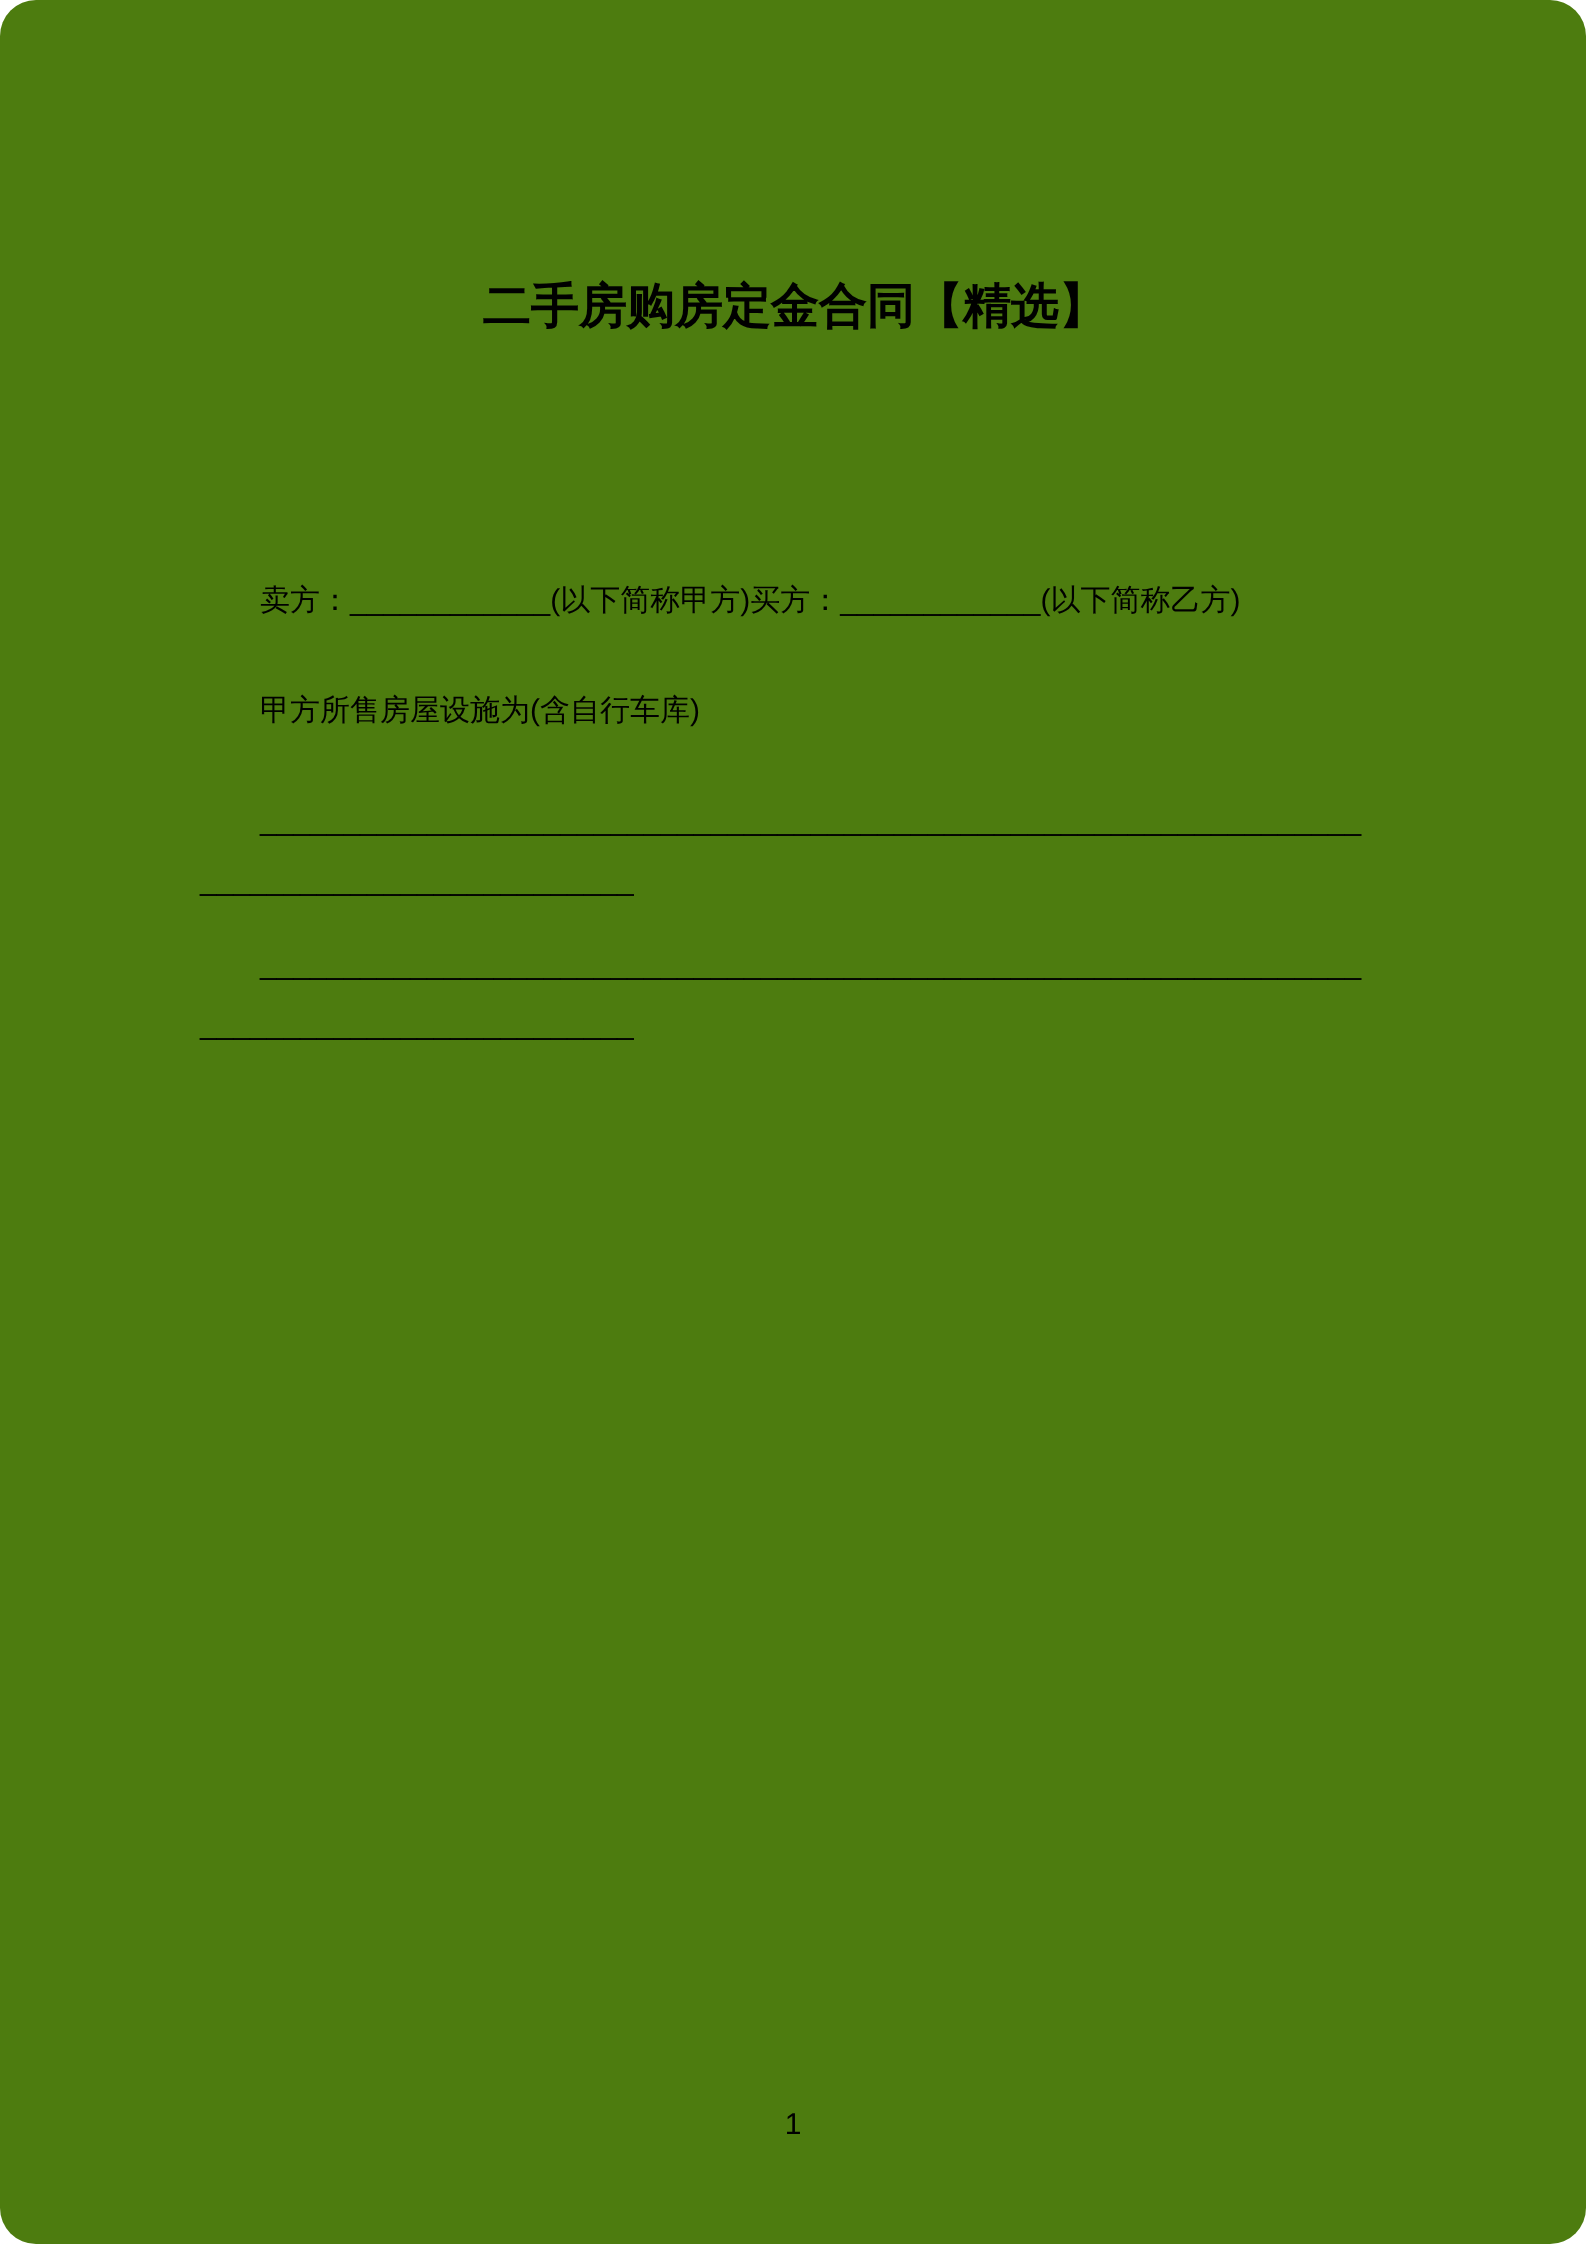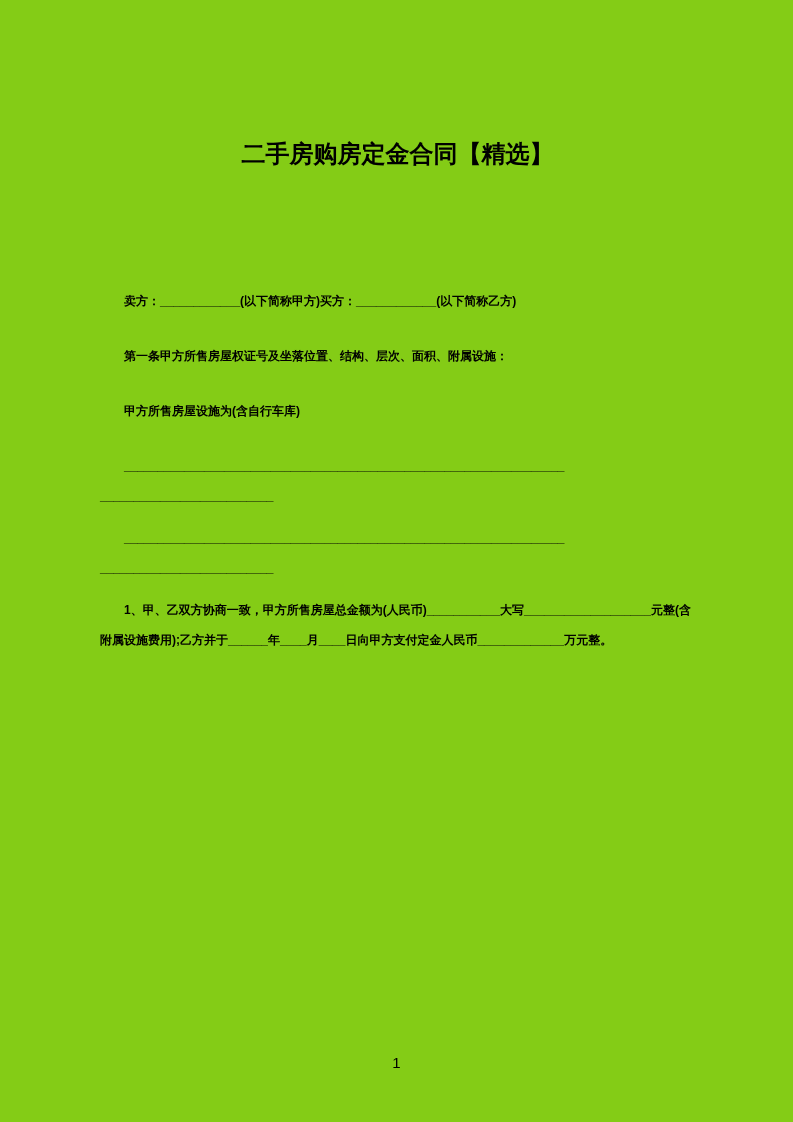--- a/index.html
+++ b/index.html
@@ -5,38 +5,39 @@
   html, body {
     margin: 0;
     padding: 0;
     background: #ffffff;
   }
   .page {
     position: relative;
     width: 793px;
     height: 1122px;
     margin: 0 auto;
-    background: #84cc16;
+    background: #4d7c0f;
     color: #000000;
     font-family: "Liberation Sans", sans-serif;
     box-sizing: border-box;
     padding: 138px 98px 0 100px;
     overflow: hidden;
+    border-radius: 18px;
   }
   .doc-title {
     font-size: 24px;
     line-height: 32px;
     font-weight: bold;
     text-align: center;
     margin: 0 0 116px 0;
   }
   .para {
-    font-size: 12px;
+    font-size: 15px;
     line-height: 30px;
-    font-weight: 700;
+    font-weight: 400;
     margin: 0 0 25px 0;
     text-indent: 2em;
     word-break: break-all;
   }
   .para.lines {
     white-space: pre-wrap;
     margin-bottom: 12px;
   }
   .page-number {
     position: absolute;
@@ -53,30 +54,28 @@
 
 <div class="page">
 
   <h1 class="doc-title">二手房购房定金合同【精选】</h1>
 
   <div>
     <p class="para">卖方：____________(以下简称甲方)买方：____________(以下简称乙方)</p>
 
 
 
-    <p class="para">第一条甲方所售房屋权证号及坐落位置、结构、层次、面积、附属设施：</p>
 
 
     <p class="para">甲方所售房屋设施为(含自行车库)</p>
 
     <p class="para lines">__________________________________________________________________
 __________________________</p>
 
     <p class="para lines">__________________________________________________________________
 __________________________</p>
 
 
-    <p class="para">1、甲、乙双方协商一致，甲方所售房屋总金额为(人民币)___________大写___________________元整(含附属设施费用);乙方并于______年____月____日向甲方支付定金人民币_____________万元整。</p>
   </div>
 
   <div class="page-number">1</div>
 
 </div>
 
 </body></html>

